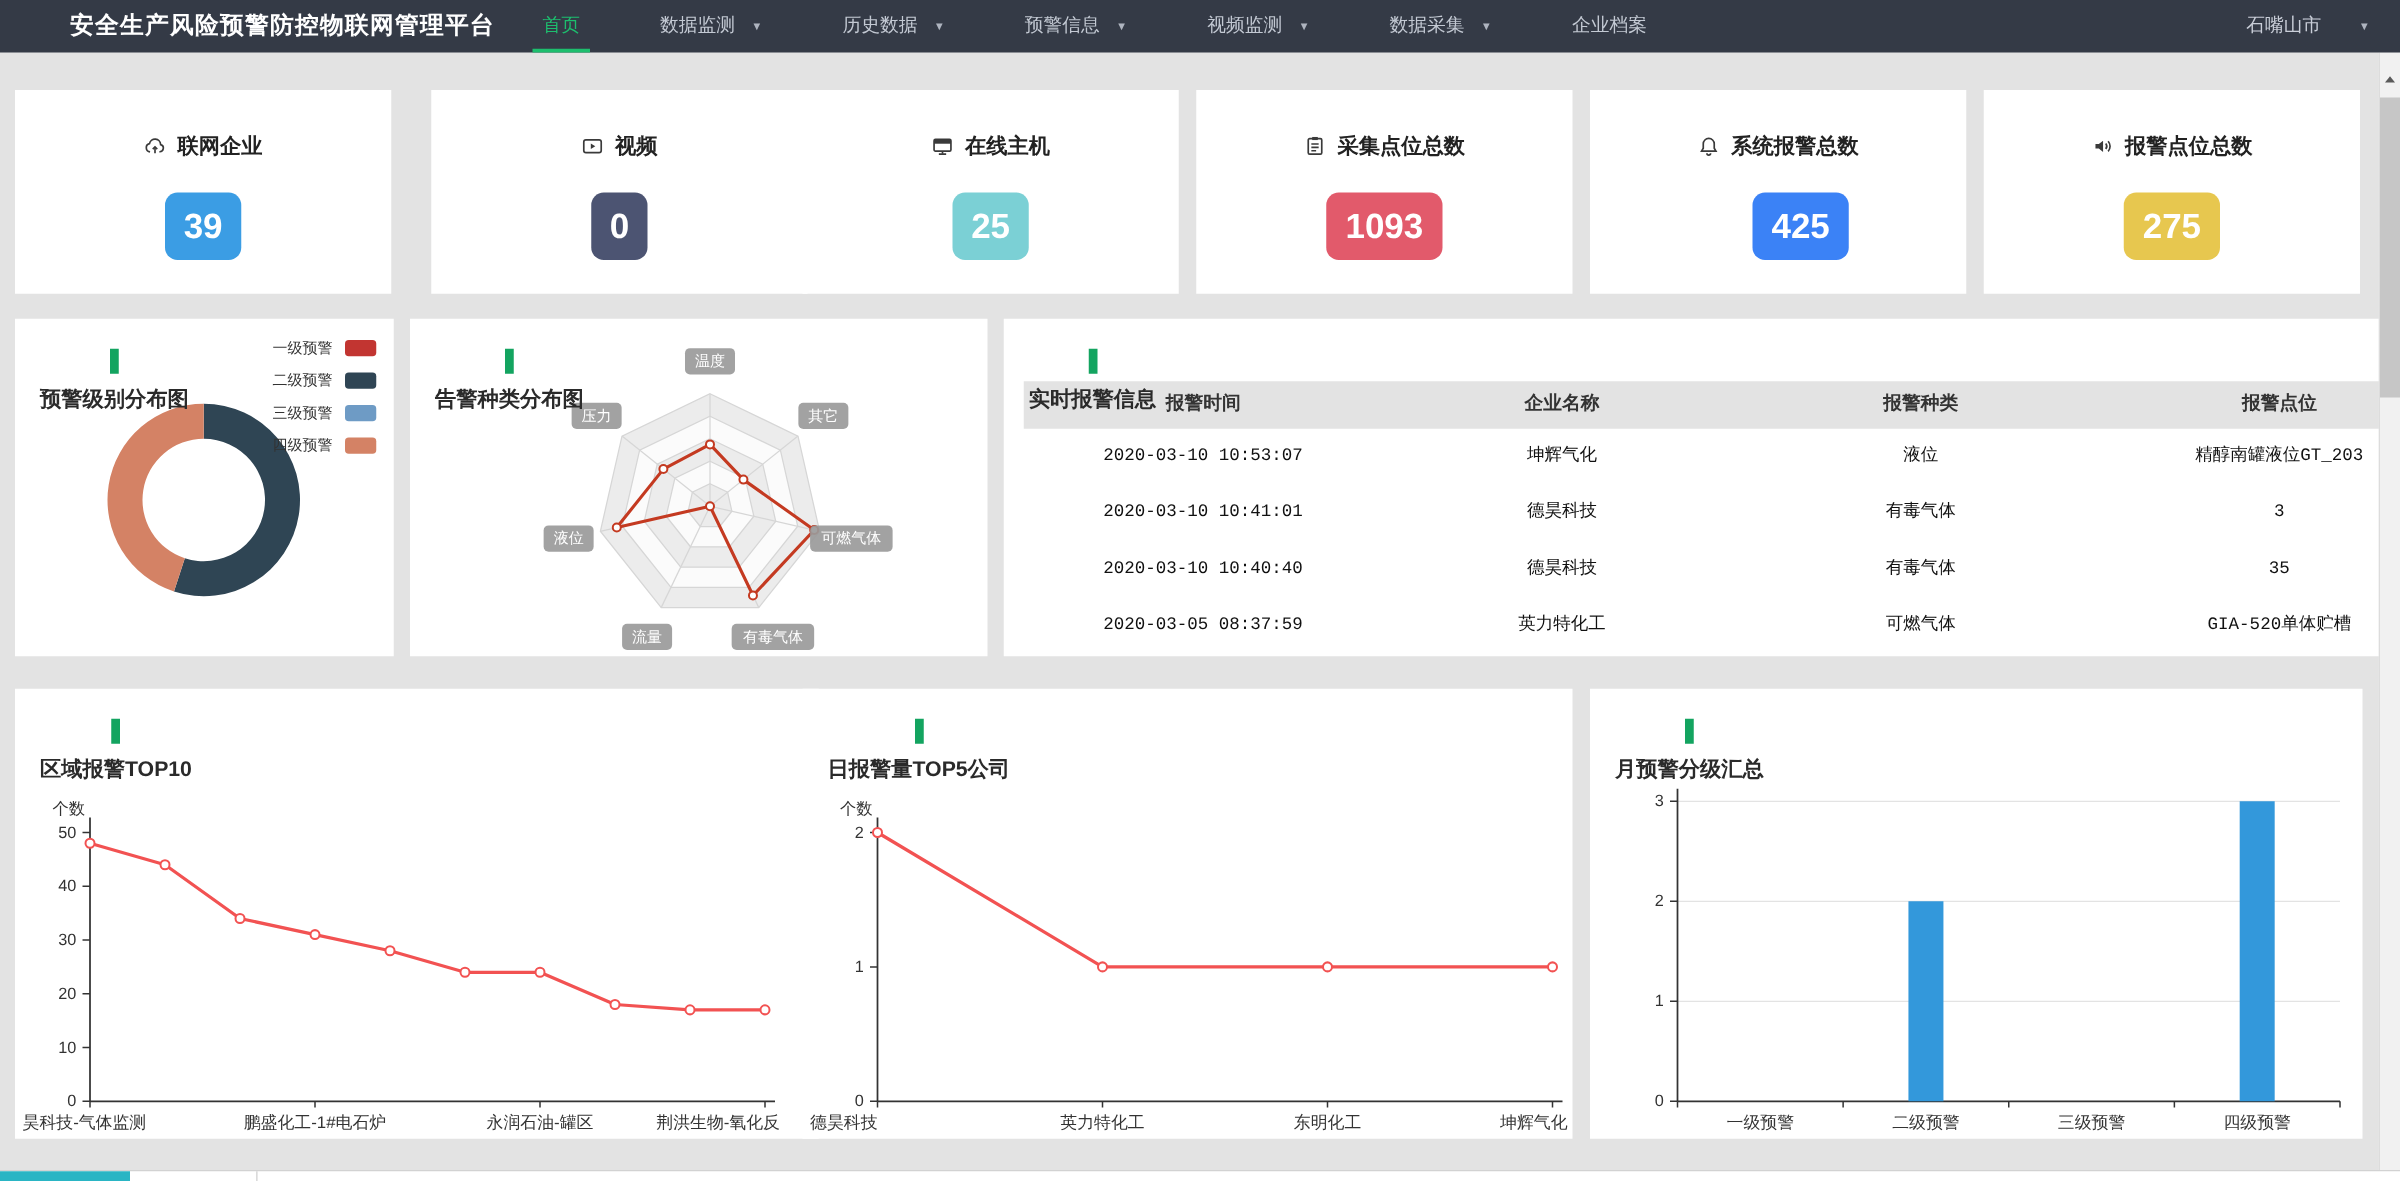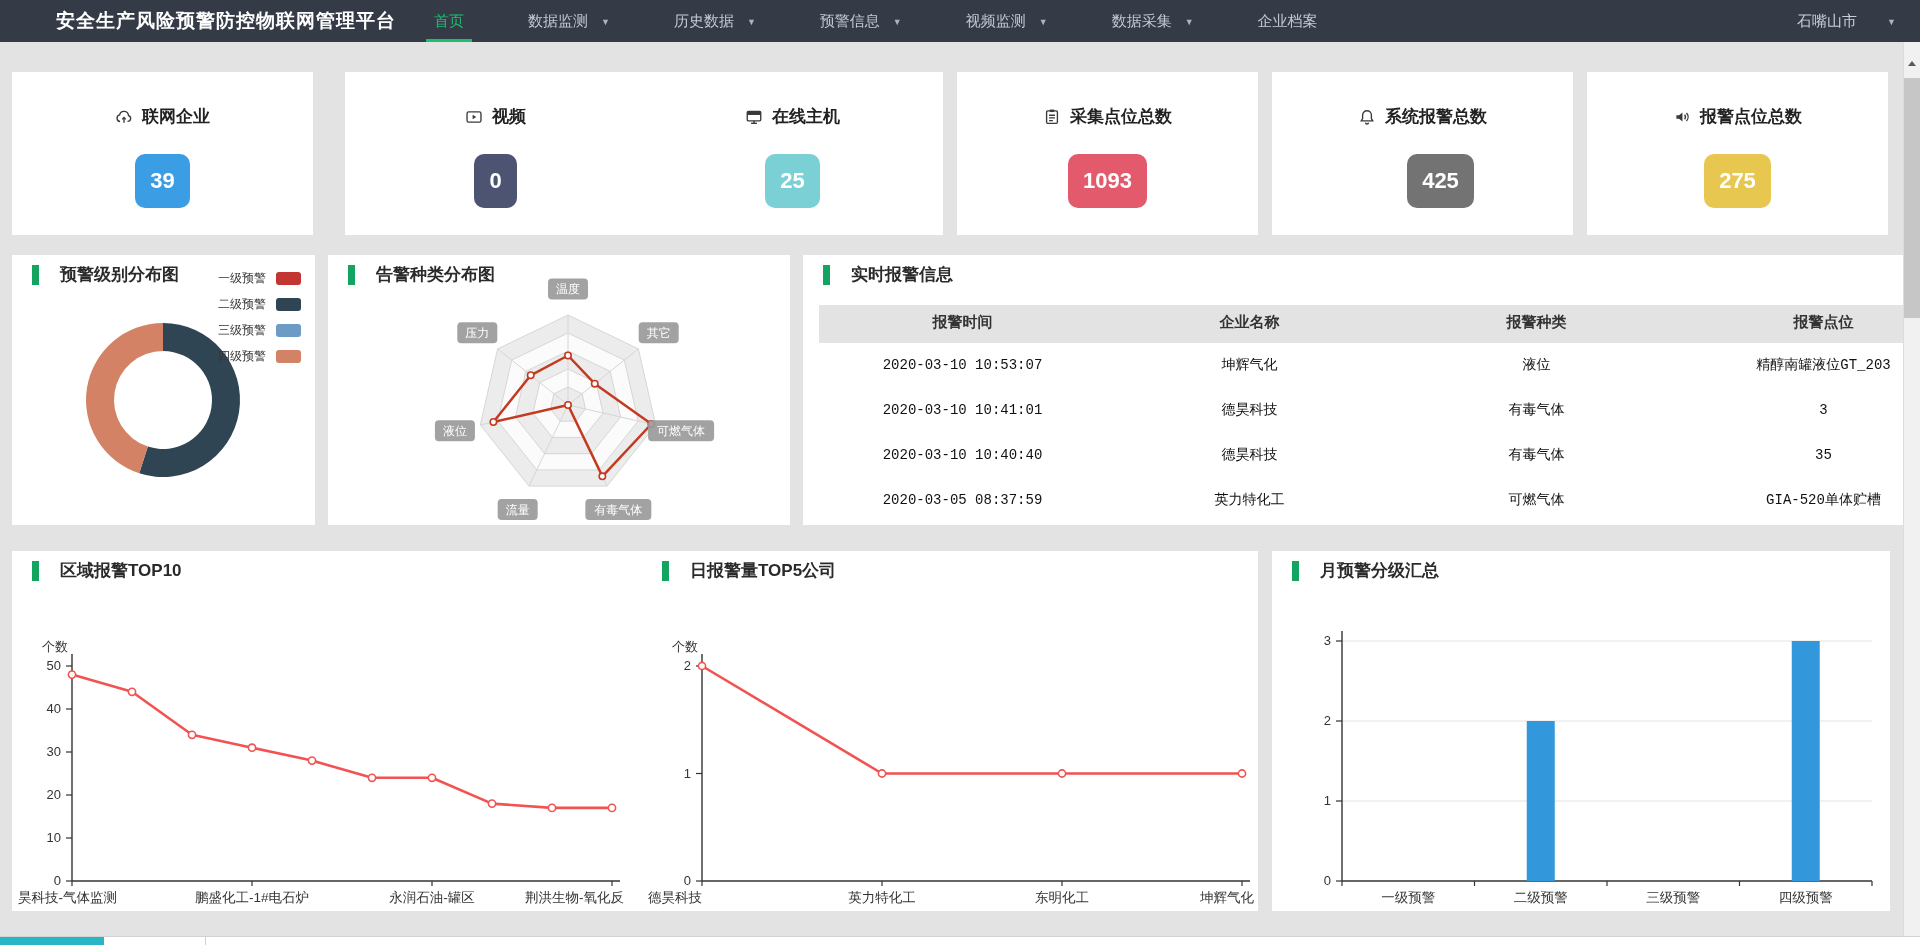--- a/index.html
+++ b/index.html
@@ -18,24 +18,24 @@
   .nav-item.active::after { content:""; position:absolute; left:-8px; right:-8px; bottom:0; height:3px; background:#1dbe6e; }
   .nav-region { position:absolute; right:24px; top:0; height:42px; line-height:42px; color:#c9ced8; font-size:15px; cursor:pointer; }
   .nav-region .caret { display:inline-block; margin-left:30px; font-size:9px; color:#aeb4bf; transform:translateY(-1px); }
 
   .card { position:absolute; background:#ffffff; }
 
   
   .stat-card { top:72px; width:301px; height:163px; text-align:center; }
   .stat-head { margin-top:33px; display:flex; justify-content:center; align-items:center; gap:9px; font-size:17px; font-weight:bold; color:#222; }
   .stat-icon svg { display:block; }
-  .stat-badge { display:inline-block; margin-top:26px; min-width:42px; padding:0 15px; height:54px; line-height:54px; border-radius:10px; color:#fff; font-size:22px; font-weight:bold; }
-
-  
-  .card-header { position:absolute; left:20px; top:8px; display:flex; align-items:center; gap:21px; z-index:3; }
+  .stat-badge { display:inline-block; margin-top:26px; min-width:42px; padding:0 15px; height:54px; line-height:54px; border-radius:10px; color:#fff; font-size:28px; font-weight:bold; }
+
+  
+  .card-header { position:absolute; left:20px; top:24px; display:flex; align-items:center; gap:9px; z-index:3;flex-direction:column; }
   .green-bar { width:7px; height:20px; background:#13a460; }
   .card-title { margin:0; font-size:17px; font-weight:bold; color:#2a2a2a; white-space:nowrap; }
 
   
   .donut-card { left:12px; top:255px; width:303px; height:270px; }
   .legend { position:absolute; top:15px; right:14px; z-index:3; }
   .legend-row { display:flex; align-items:center; justify-content:flex-end; margin-bottom:9px; cursor:pointer; }
   .legend-text { font-size:12px; color:#333; margin-right:10px; }
   .legend-swatch { width:25px; height:13px; border-radius:3px; }
   .donut-svg { position:absolute; left:0; top:60px; }
@@ -146,21 +146,21 @@
 <div class="card stat-card" style="left:1272px">
   <div class="stat-head">
     <span class="stat-icon">
       <svg width="18" height="18" viewBox="0 0 16 16" fill="none" stroke="#3a3a3a" stroke-width="1.2">
           <path d="M8 2.4a3.9 3.9 0 0 0-3.9 3.9v3.1L2.9 11.4h10.2l-1.2-2V6.3A3.9 3.9 0 0 0 8 2.4z"></path>
           <path d="M6.7 13a1.3 1.3 0 0 0 2.6 0"></path>
         </svg>
     </span>
     <span class="stat-label">系统报警总数</span>
   </div>
-  <div><span class="stat-badge" style="background: #737373; margin-left: 36px;">425</span></div>
+  <div><span class="stat-badge" style="background: #3b82f6; margin-left: 36px;">425</span></div>
 </div>
 
 <div class="card stat-card" style="left:1587px">
   <div class="stat-head">
     <span class="stat-icon">
       <svg width="18" height="18" viewBox="0 0 16 16" fill="none" stroke="#3a3a3a" stroke-width="1.2">
           <path d="M3 6.4h2.4L8.4 4v8L5.4 9.6H3z" fill="#3a3a3a" stroke="none"></path>
           <path d="M10.3 6a3.2 3.2 0 0 1 0 4"></path>
           <path d="M12 4.4a5.4 5.4 0 0 1 0 7.2"></path>
         </svg>

